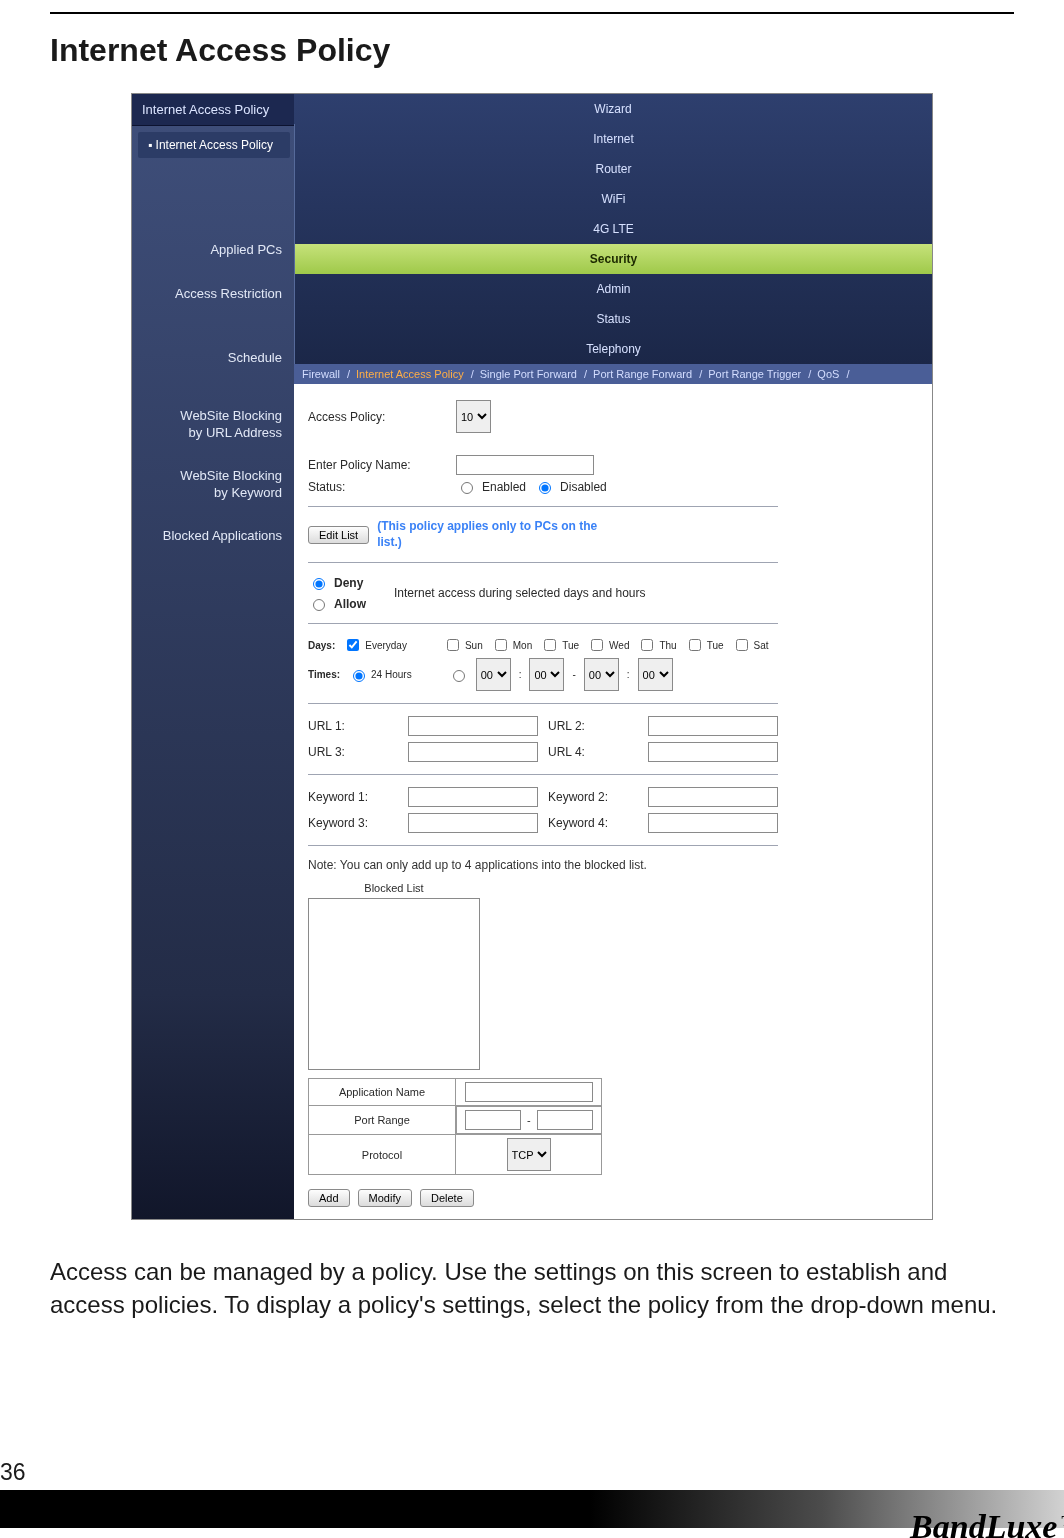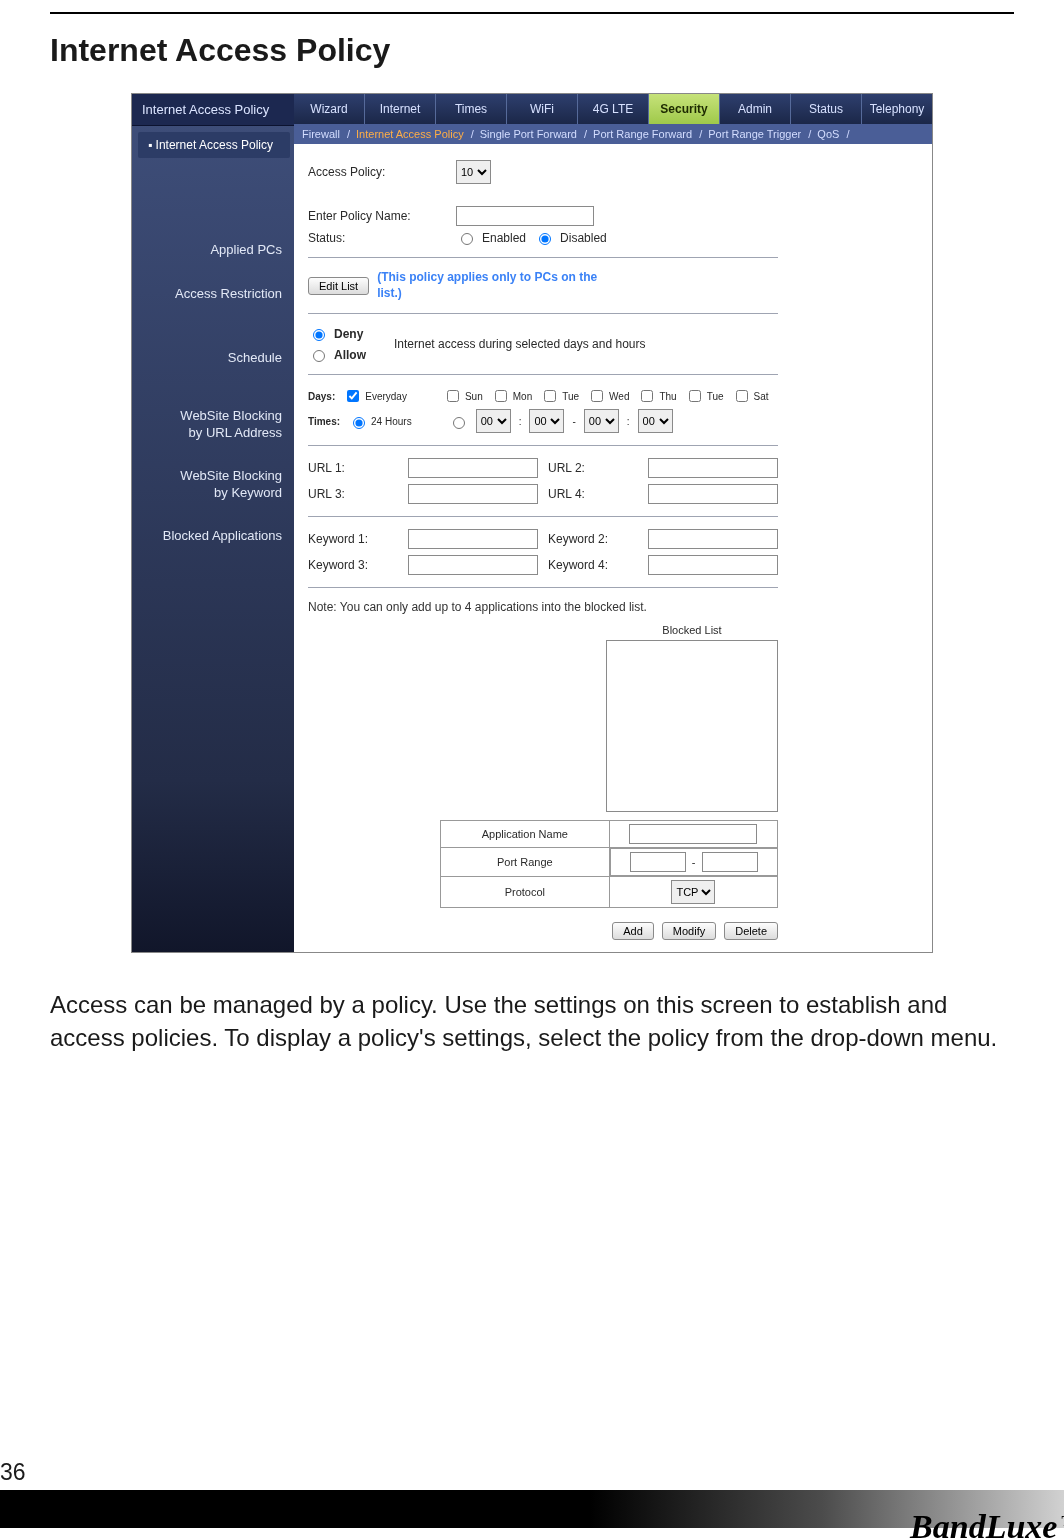--- a/index.html
+++ b/index.html
@@ -11,46 +11,46 @@
   .shot-inner{display:flex;}
   .left-pane{width:195px;background:linear-gradient(#3f4f7b,#232c47 80%,#11162a);color:#eaf0ff;font-size:12px;}
   .lp-title{background:#1c2850;color:#dbe4ff;font-size:13px;padding:8px 10px;border-bottom:1px solid #0c1330;}
   .lp-section{padding:10px 12px 10px 0;text-align:right;font-size:13px;color:#e2e8f6;min-height:44px;box-sizing:border-box;}
   .lp-section.two{line-height:1.3;}
   .lp-section .s2{display:block;}
   .lp-active{background:#2c3c66;padding:6px 10px;font-size:12px;color:#fff;border-radius:2px;margin:6px 4px 14px 6px;}
   .lp-active::before{content:"\25AA  ";}
   .right-pane{flex:1;}
   
-  .tabs{display:flex;background:linear-gradient(#2e3f6e,#1b2748);}
+  .tabs{display:flex;background:linear-gradient(#2e3f6e,#1b2748);flex-direction:column;}
   .tab{flex:1;text-align:center;color:#d7e1ff;font-size:12px;padding:8px 0;border-left:1px solid #566a9a;cursor:pointer;}
   .tab.first{border-left:none;}
   .tab.active{background:linear-gradient(#c6e27a,#9fc94a);color:#1d2a00;font-weight:bold;}
   .subtabs{background:#4a5e97;color:#d3ddff;font-size:11px;padding:4px 8px;display:flex;gap:6px;flex-wrap:nowrap;}
   .subtab{color:#d3ddff;cursor:pointer;white-space:nowrap;}
   .subtab.active{color:#ffae46;}
   .subtab.sep::after{content:" /";color:#cfd9ff;margin-left:4px;}
   
   .content{display:flex;}
   .content-main{flex:1;padding:12px 14px;font-size:12px;color:#2a2a2a;}
   .content-side{width:140px;background:#fff;}
   .row{display:flex;align-items:center;gap:8px;margin:4px 0;}
   .row .lbl{min-width:140px;}
   input.txt{border:1px solid #8a8a8a;height:18px;font-size:11px;padding:0 3px;background:#fff;}
-  select.sel{border:1px solid #8a8a8a;height:24px;font-size:11px;background:#efefef;}
+  select.sel{border:1px solid #8a8a8a;height:33px;font-size:11px;background:#efefef;}
   .btn{background:linear-gradient(#fdfdfd,#dcdcdc);border:1px solid #8a8a8a;border-radius:3px;font-size:11px;padding:2px 10px;cursor:pointer;}
   .section-hr{border:none;border-top:1px solid #9fa4b2;margin:12px 0;}
   .days-row{display:flex;gap:8px;align-items:center;flex-wrap:wrap;font-size:10px;}
   .days-row label{display:flex;align-items:center;gap:3px;}
   .url-grid, .kw-grid{display:grid;grid-template-columns:90px 130px 90px 130px;gap:6px 10px;align-items:center;}
-  .blocked-area{display:flex;flex-direction:column;align-items:flex-end;gap:8px;}
+  .blocked-area{display:flex;flex-direction:column;align-items:flex-start;gap:8px;}
   .blocked-list{width:170px;height:170px;border:1px solid #8a8a8a;background:#fff;}
   .bl-title{font-size:11px;text-align:center;margin-bottom:4px;}
   .app-table{border-collapse:collapse;}
-  .app-table td{border:1px solid #999;padding:3px 19px;font-size:11px;text-align:center;}
+  .app-table td{border:1px solid #999;padding:3px 8px;font-size:11px;text-align:center;}
   .app-table input{width:90px;}
   .btn-row{display:flex;gap:8px;margin-top:6px;}
   
   p.body-text{font-size:24px;line-height:1.35;margin:0 0 34px 0;}
   
   .footer{position:absolute;left:0;right:0;bottom:0;height:60px;}
   .foot-bar{height:38px;background:linear-gradient(90deg,#000 0%,#000 55%,#4c4c4c 75%,#ededed 100%);margin:0 -50px;}
   .page-num{position:absolute;left:0;bottom:64px;font-size:23px;}
   .brand{position:absolute;right:-20px;bottom:4px;font-family:Georgia,'Times New Roman',serif;font-style:italic;font-weight:bold;font-size:34px;color:#000;}
   .brand .tm{font-size:14px;vertical-align:super;font-style:normal;margin-left:4px;}
@@ -90,21 +90,21 @@
         </div>
         <div style="height:6px"></div>
         <div class="lp-section">Blocked Applications</div>
       </div>
 
       <div class="right-pane">
 
         <div class="tabs">
           <div class="tab first">Wizard</div>
           <div class="tab">Internet</div>
-          <div class="tab">Times</div>
+          <div class="tab">Router</div>
           <div class="tab">WiFi</div>
           <div class="tab">4G LTE</div>
           <div class="tab active">Security</div>
           <div class="tab">Admin</div>
           <div class="tab">Status</div>
           <div class="tab">Telephony</div>
         </div>
         <div class="subtabs">
           <span class="subtab sep">Firewall</span>
           <span class="subtab sep active">Internet Access Policy</span>

